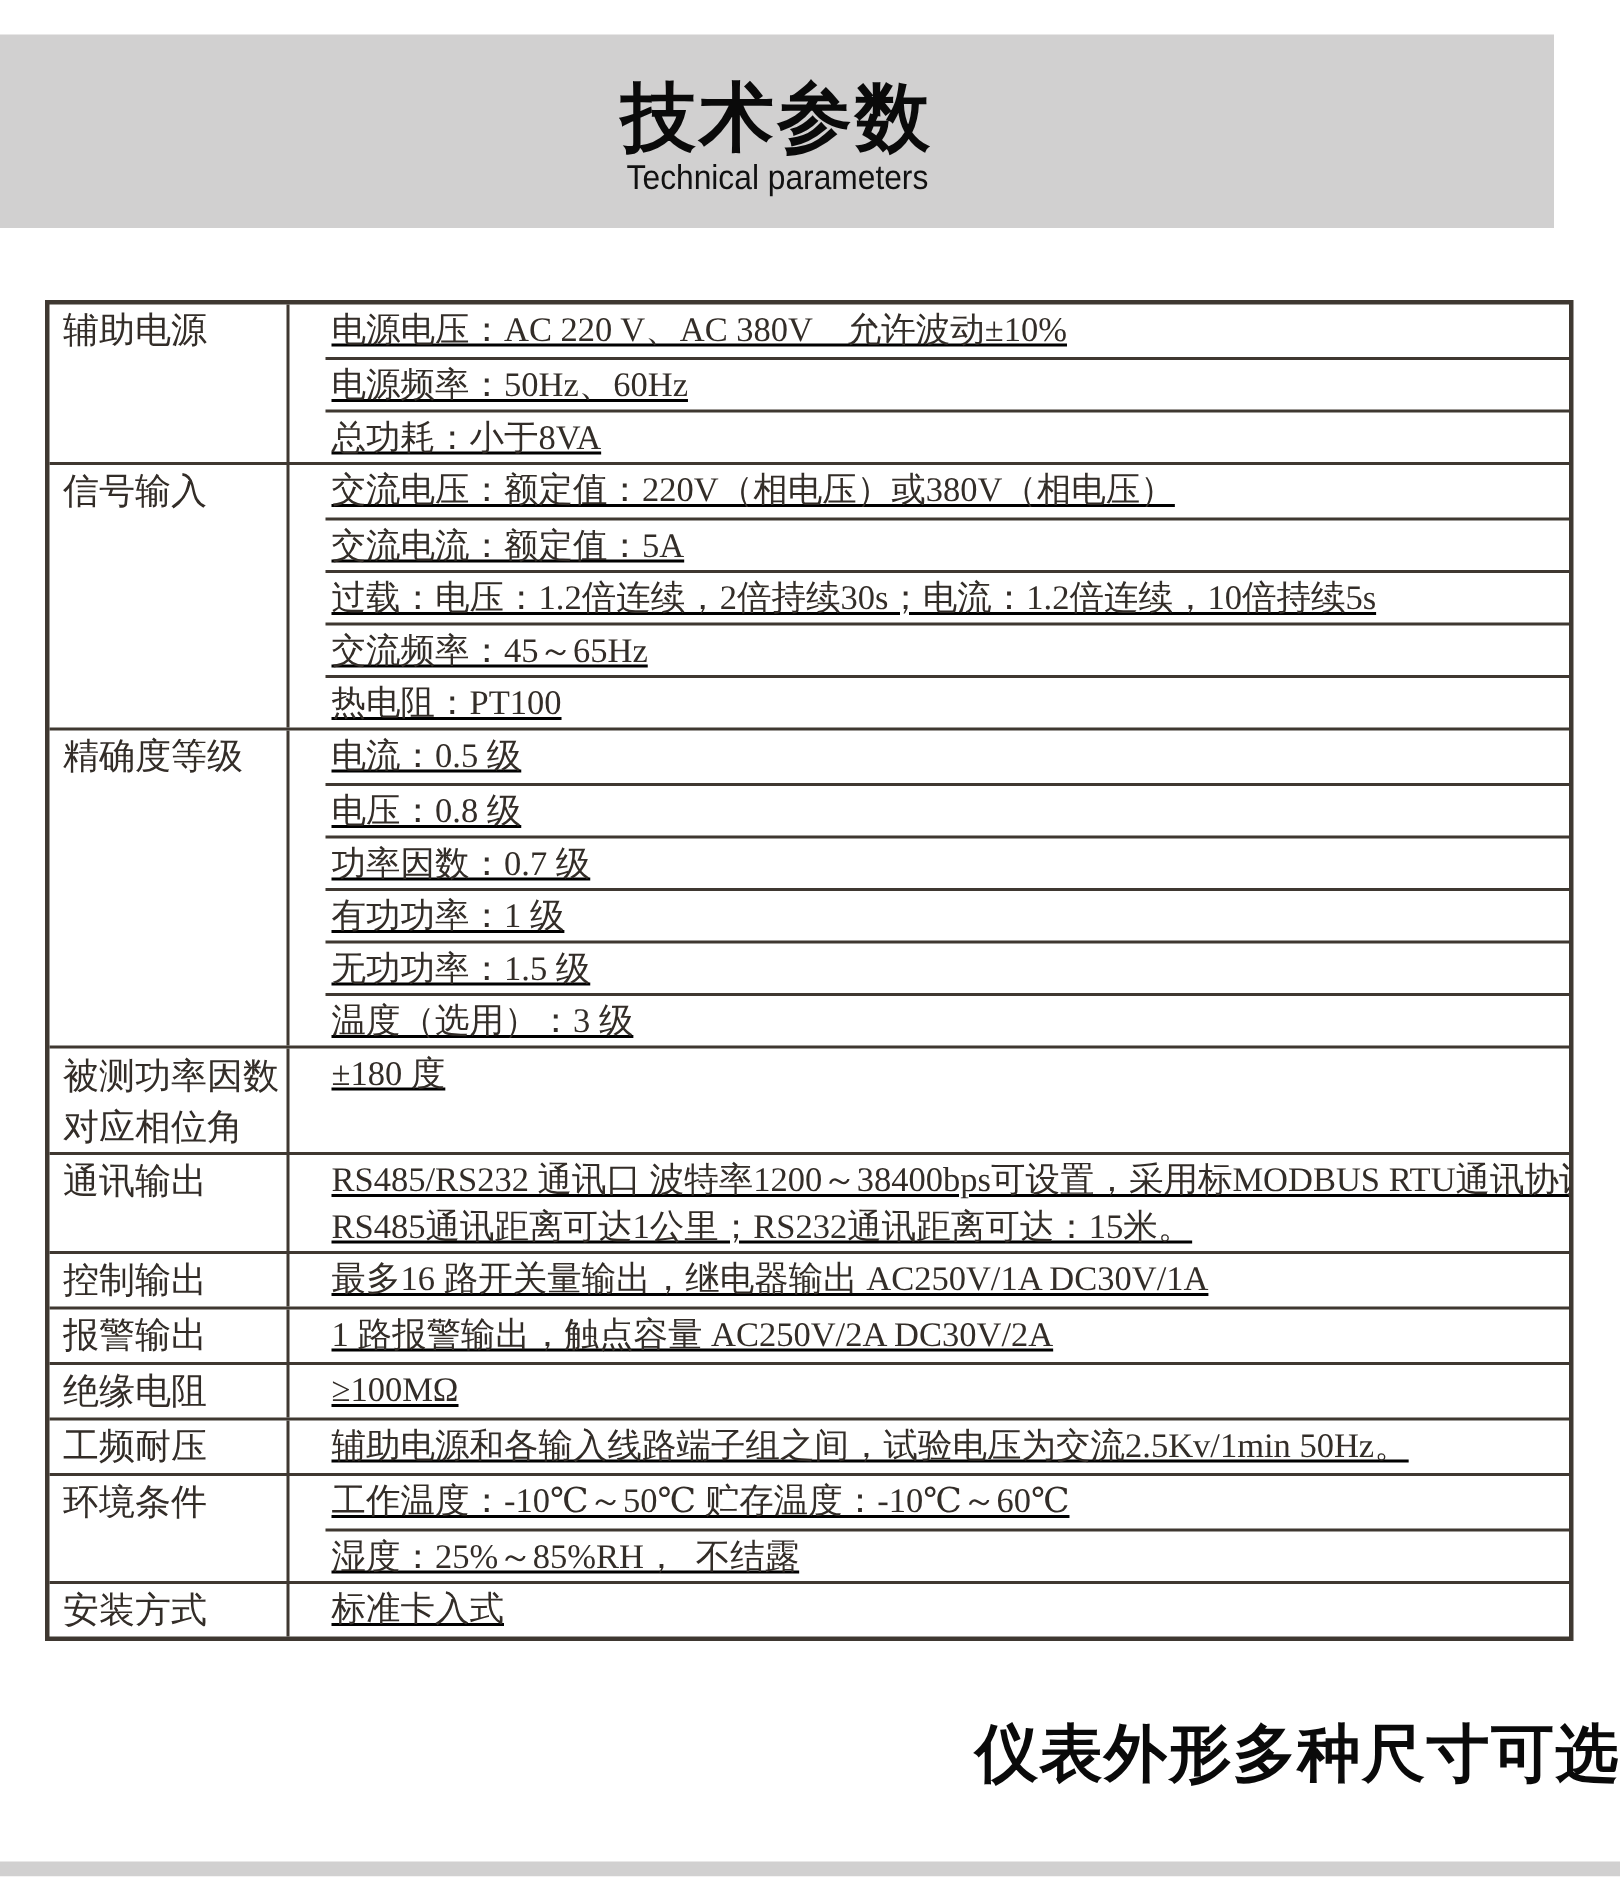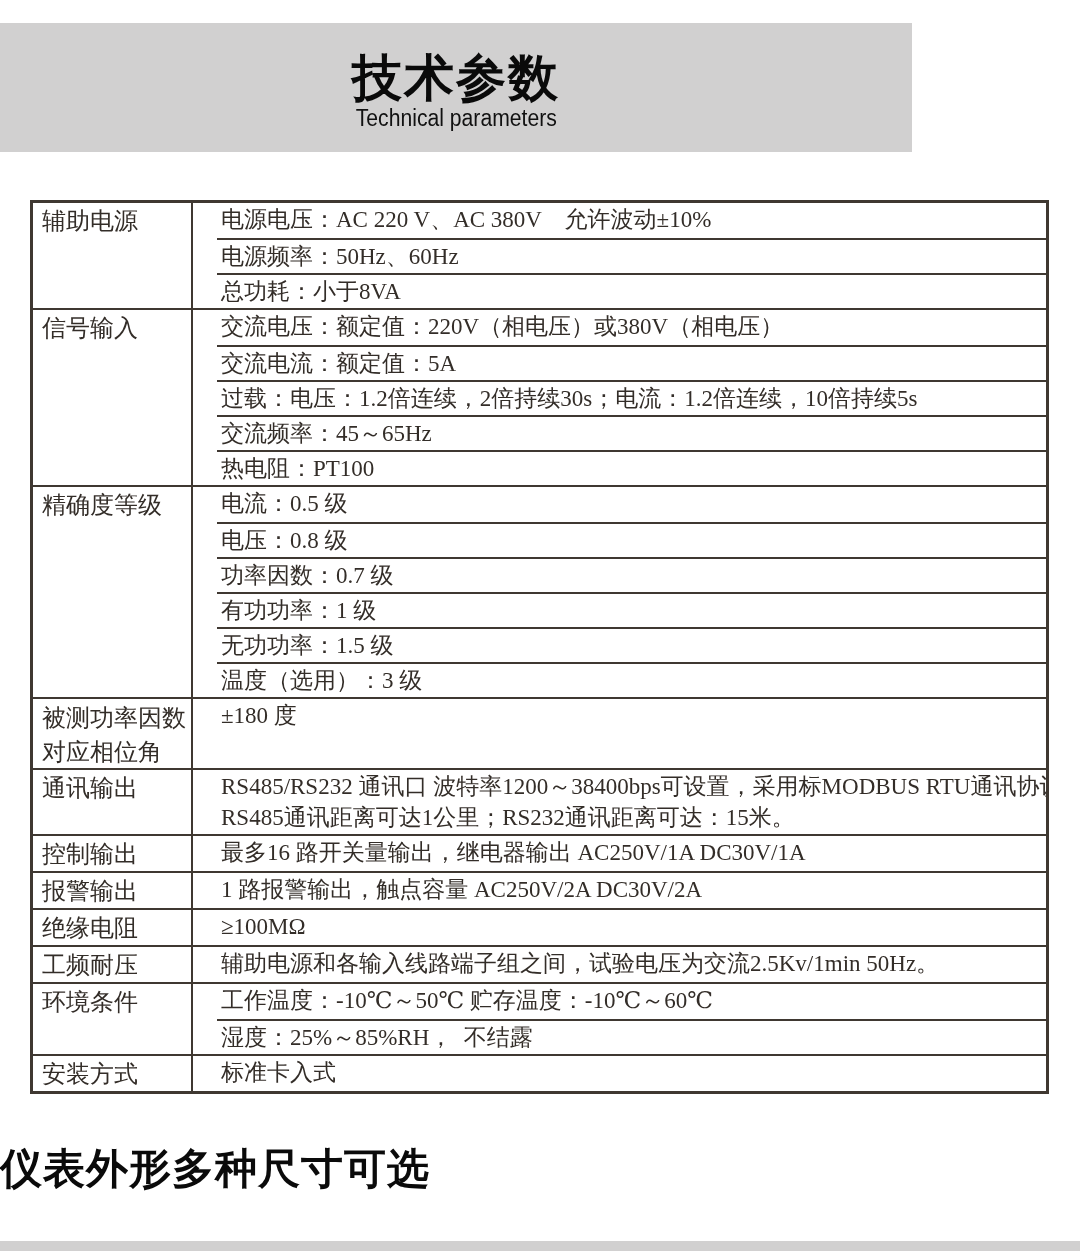--- a/index.html
+++ b/index.html
@@ -9,21 +9,21 @@
     --title:#0a0a0a;
   }
   *{margin:0;padding:0;box-sizing:border-box;}
   html,body{background:#ffffff;}
   body{
     width:1080px;height:1251px;position:relative;overflow:hidden;
     font-family:"Liberation Serif","DejaVu Serif",serif;
   }
   
   .header-band{
-    position:absolute;left:0;top:23px;width:912px;height:129px;
+    position:absolute;left:0;top:23px;width:1036px;height:129px;
     background:var(--band);
     display:flex;flex-direction:column;align-items:center;justify-content:center;
   }
   .page-title{
     font-family:"Liberation Sans","DejaVu Sans",sans-serif;
     font-weight:bold;font-size:50px;line-height:54px;letter-spacing:2px;
     color:var(--title);margin-top:8px;
   }
   .page-subtitle{
     font-family:"Liberation Sans","DejaVu Sans",sans-serif;
@@ -43,32 +43,32 @@
     border-right:2px solid var(--border);
     padding:1px 4px 0 9px;
   }
   .label-line{
     font-size:24px;line-height:34px;color:var(--text);white-space:pre;
   }
   .label-cell.two-line .label-line{line-height:32px;padding-top:2px;}
   .value-col{flex:1 1 auto;display:flex;flex-direction:column;min-width:0;}
   .value-row{
     height:35px;border-top:2px solid var(--border);
-    padding-left:4px;overflow:hidden;
+    padding-left:4px;overflow:hidden;text-decoration:underline;
   }
   .value-row:first-child{border-top:none;}
   .value-row.tall{height:64px;padding-top:1px;}
   .value-line{
     font-size:23px;line-height:34px;color:var(--text);white-space:pre;
   }
   .value-row.tall .value-line{line-height:31px;}
   
   .footer-title{
     position:absolute;left:0;top:1143px;width:1080px;
-    text-align:left;
+    text-align:right;
     font-family:"Liberation Sans","DejaVu Sans",sans-serif;
     font-weight:bold;font-size:42px;line-height:52px;letter-spacing:1px;
     color:#0a0a0a;
   }
   .bottom-band{
     position:absolute;left:0;bottom:0;width:1080px;height:10px;
     background:var(--band);
   }
 </style>
 </head>

